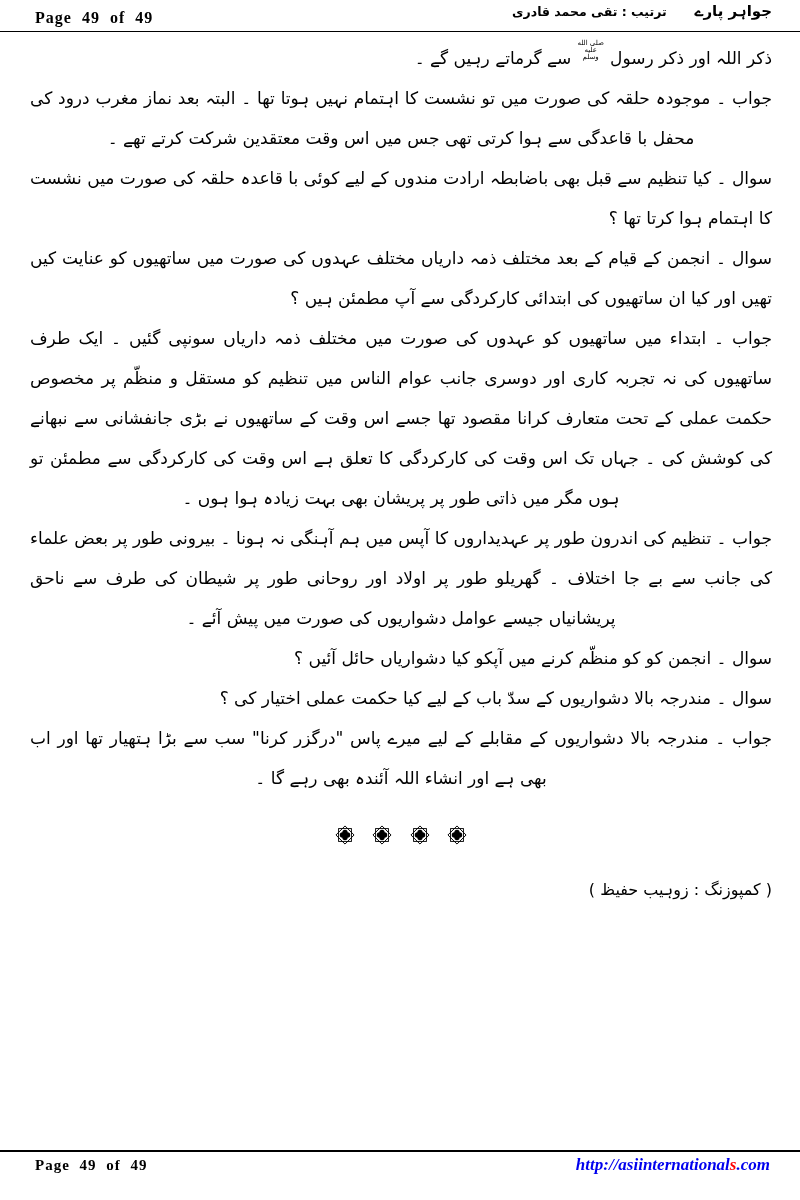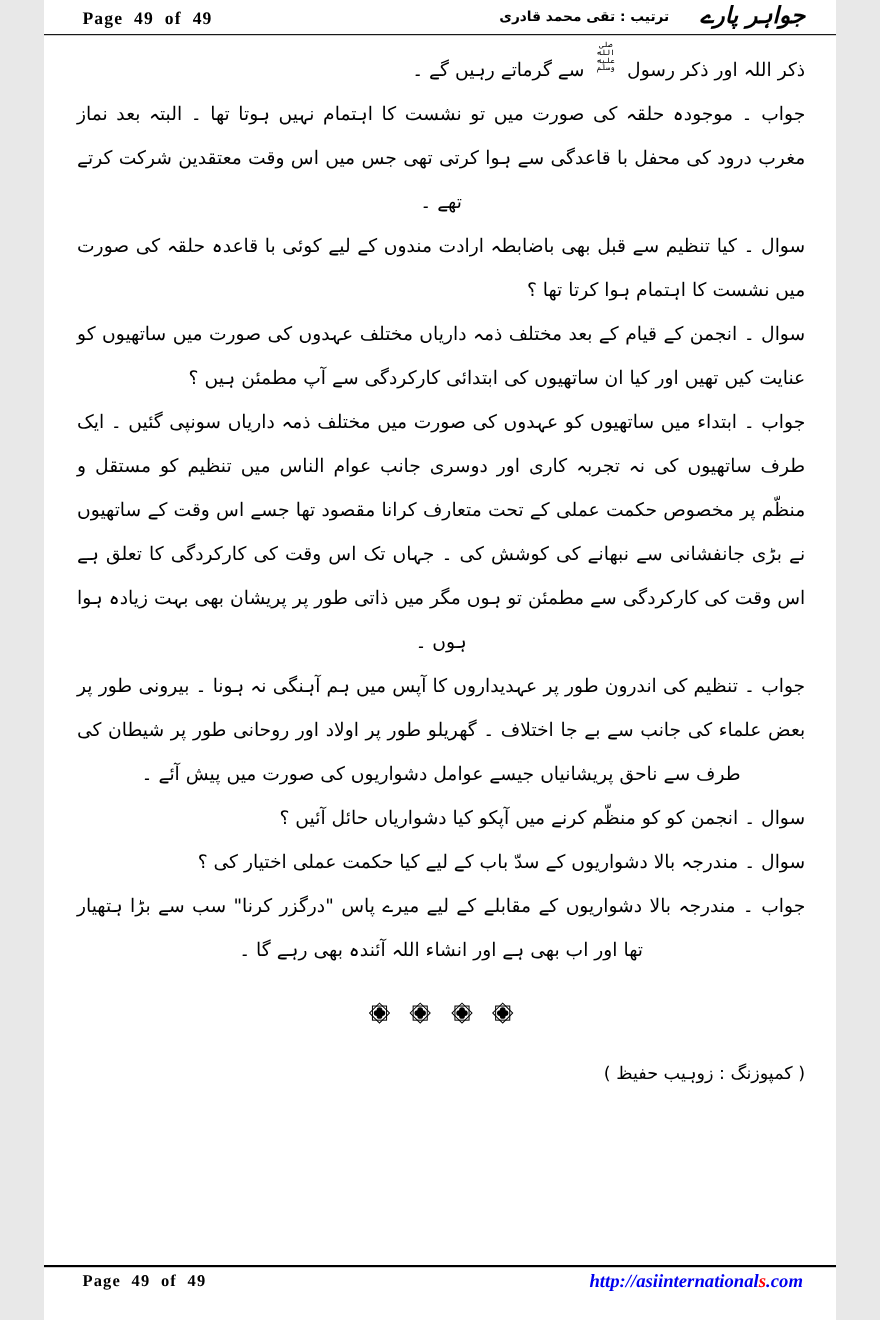--- a/index.html
+++ b/index.html
@@ -1,19 +1,19 @@
 <!DOCTYPE html>
 <html lang="ur"><head>
 <meta charset="utf-8">
 <style>
   * { margin: 0; padding: 0; box-sizing: border-box; }
   html, body { background: #e8e8e8; }
   .page {
     position: relative;
-    width: 720px;
+    width: 800px;
     height: 1200px;
     margin: 0 auto;
     background: #ffffff;
     color: #000;
     overflow: hidden;
     font-family: "Liberation Serif", serif;
   }
 
   
   .hdr-page-label {
@@ -25,21 +25,21 @@
   }
   .hdr-right {
     position: absolute;
     top: 2px; right: 28px;
     direction: rtl;
     display: flex;
     align-items: center;
     gap: 28px;
     font-family: "DejaVu Sans", sans-serif;
   }
-  .hdr-book-title { font-size: 21px; font-weight: bold; font-style: italic; }
+  .hdr-book-title { font-size: 15px; font-weight: bold; }
   .hdr-compiler   { font-size: 12.5px; font-weight: bold; margin-left: 48px; }
   .hdr-rule {
     position: absolute;
     top: 31px; left: 0; width: 800px;
     border-top: 1px solid #000;
   }
 
   
   .content {
     position: absolute;
@@ -58,21 +58,20 @@
   .para.closing { text-align-last: left; }
 
   .honorific {
     display: inline-block;
     width: 28px;
     font-size: 7px;
     line-height: 7px;
     text-align: center;
     vertical-align: 5px;
     white-space: normal;
-    font-family: Liberation Serif, serif;
   }
 
   
   .ornament-row {
     margin-top: 26px;
     text-align: center;
     line-height: 0;
   }
   .ornament-row .orn { display: inline-block; margin: 0 5px; }
 

